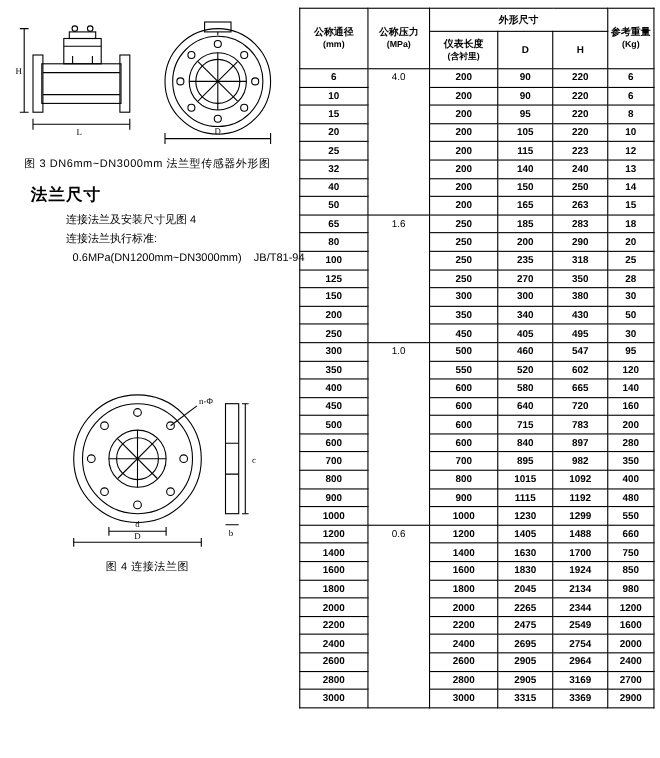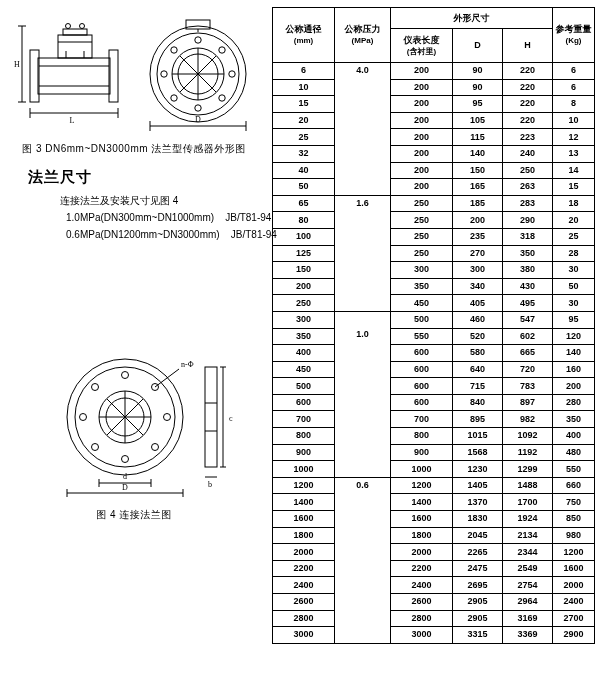--- a/index.html
+++ b/index.html
@@ -111,21 +111,21 @@
   }
   col.c0 { width: 62px; }
   col.c1 { width: 56px; }
   col.c2 { width: 62px; }
   col.c3 { width: 50px; }
   col.c4 { width: 50px; }
   col.c5 { width: 42px; }
   .hdr-h1 { height: 21px; }
   .hdr-h2 { height: 34px; }
   td.numcell { font-weight: bold; }
-  .rowspan-cell { font-weight: bold; }
+  .rowspan-cell { font-weight: normal; }
 
   
   svg { display: block; }
 </style>
 </head>
 <body>
 
 <div class="page">
 
   <div class="left-col">
@@ -190,21 +190,21 @@
         <text x="190" y="104" font-size="8" font-family="Liberation Serif, serif" text-anchor="middle">D</text>
       </svg>
     </div>
 
     <div class="fig-caption" id="fig1-caption">图 3    DN6mm~DN3000mm 法兰型传感器外形图</div>
 
     <div class="section-title">法兰尺寸</div>
 
     <div class="spec-lines">
       <div class="ln">连接法兰及安装尺寸见图 4</div>
-      <div class="ln indent">1.0MPa(DN300mm~DN1000mm)    JB/T81-94</div>
+      <div class="ln">连接法兰执行标准:</div>
       <div class="ln indent">0.6MPa(DN1200mm~DN3000mm)    JB/T81-94</div>
     </div>
 
     <div class="fig2-wrap">
       <svg width="190" height="145" viewBox="0 0 190 145">
         <g stroke="#000" fill="none" stroke-width="1">
           <circle cx="70" cy="62" r="58"></circle>
           <circle cx="70" cy="62" r="50"></circle>
           <circle cx="70" cy="62" r="26"></circle>
           <circle cx="70" cy="62" r="19"></circle>
@@ -391,21 +391,21 @@
           </tr>
           <tr>
             <td class="numcell">250</td>
             <td class="numcell">450</td>
             <td class="numcell">405</td>
             <td class="numcell">495</td>
             <td class="numcell">30</td>
           </tr>
           <tr>
             <td class="numcell">300</td>
-            <td class="rowspan-cell" rowspan="10" style="vertical-align: top; padding-top: 17px;">1.0</td>
+            <td class="rowspan-cell" rowspan="10" style="vertical-align: top; padding-top: 2px;">1.0</td>
             <td class="numcell">500</td>
             <td class="numcell">460</td>
             <td class="numcell">547</td>
             <td class="numcell">95</td>
           </tr>
           <tr>
             <td class="numcell">350</td>
             <td class="numcell">550</td>
             <td class="numcell">520</td>
             <td class="numcell">602</td>
@@ -449,21 +449,21 @@
           <tr>
             <td class="numcell">800</td>
             <td class="numcell">800</td>
             <td class="numcell">1015</td>
             <td class="numcell">1092</td>
             <td class="numcell">400</td>
           </tr>
           <tr>
             <td class="numcell">900</td>
             <td class="numcell">900</td>
-            <td class="numcell">1568</td>
+            <td class="numcell">1115</td>
             <td class="numcell">1192</td>
             <td class="numcell">480</td>
           </tr>
           <tr>
             <td class="numcell">1000</td>
             <td class="numcell">1000</td>
             <td class="numcell">1230</td>
             <td class="numcell">1299</td>
             <td class="numcell">550</td>
           </tr>
@@ -471,21 +471,21 @@
             <td class="numcell">1200</td>
             <td class="rowspan-cell" rowspan="10" style="vertical-align: top; padding-top: 2px;">0.6</td>
             <td class="numcell">1200</td>
             <td class="numcell">1405</td>
             <td class="numcell">1488</td>
             <td class="numcell">660</td>
           </tr>
           <tr>
             <td class="numcell">1400</td>
             <td class="numcell">1400</td>
-            <td class="numcell">1370</td>
+            <td class="numcell">1630</td>
             <td class="numcell">1700</td>
             <td class="numcell">750</td>
           </tr>
           <tr>
             <td class="numcell">1600</td>
             <td class="numcell">1600</td>
             <td class="numcell">1830</td>
             <td class="numcell">1924</td>
             <td class="numcell">850</td>
           </tr>

